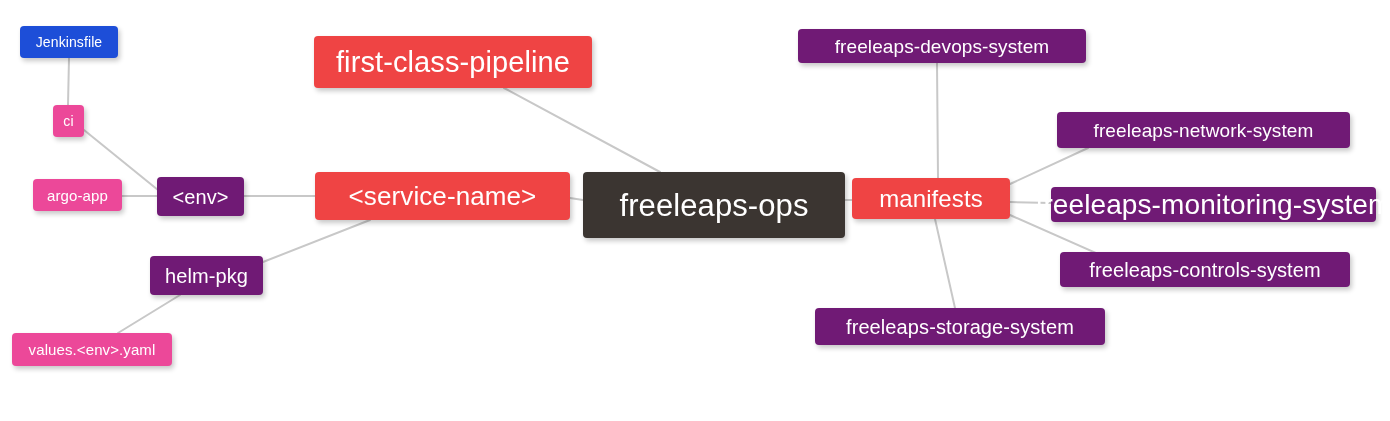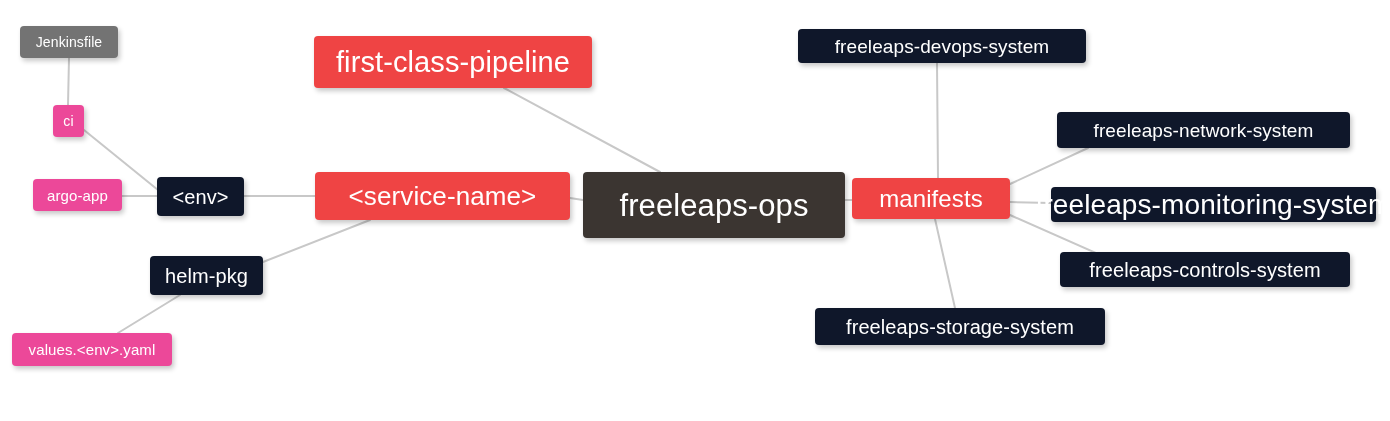--- a/index.html
+++ b/index.html
@@ -36,23 +36,23 @@
     justify-content: center;
     border-radius: 4px;
     color: #ffffff;
     white-space: nowrap;
     text-align: center;
     line-height: 1;
     box-shadow: 2px 3px 5px rgba(0,0,0,0.22);
     padding: 0 9px;
     letter-spacing: 0.1px;
   }
-  .n-orange { background: #737373; }
+  .n-orange { background: #1d4ed8; }
   .n-red    { background: #ec4899; }
-  .n-green  { background: #0f172a; }
+  .n-green  { background: #701a75; }
   .n-blue   { background: #ef4444; }
   .n-dark   { background: #3b3531; }
 </style>
 </head>
 <body>
 
 <div id="mindmap">
   <svg id="edge-layer" width="1390" height="421" viewBox="0 0 1390 421">
       <line x1="69" y1="58" x2="68" y2="105" stroke="#c8c8c8" stroke-width="2" stroke-linecap="round"></line>
       <line x1="84" y1="130" x2="158" y2="190" stroke="#c8c8c8" stroke-width="2" stroke-linecap="round"></line>

